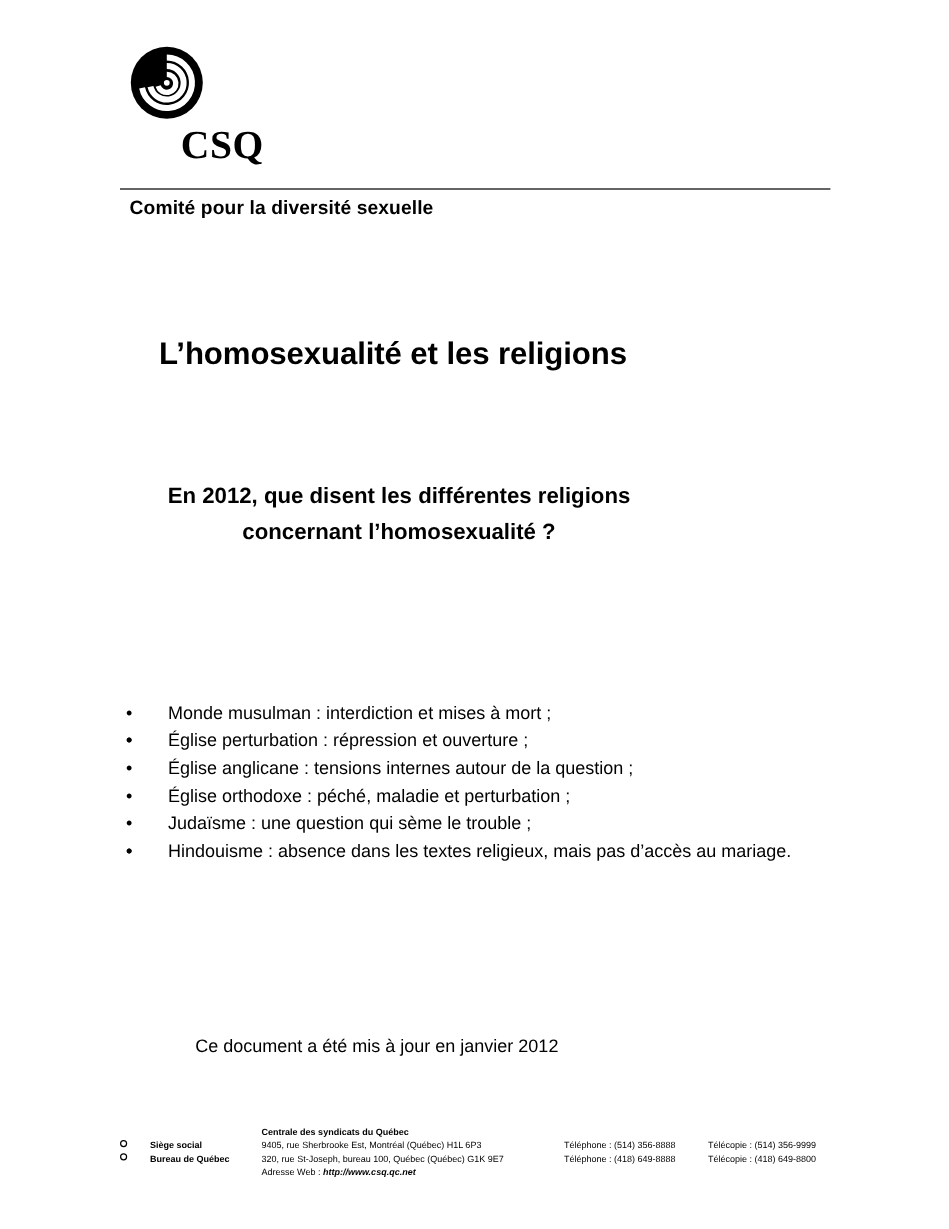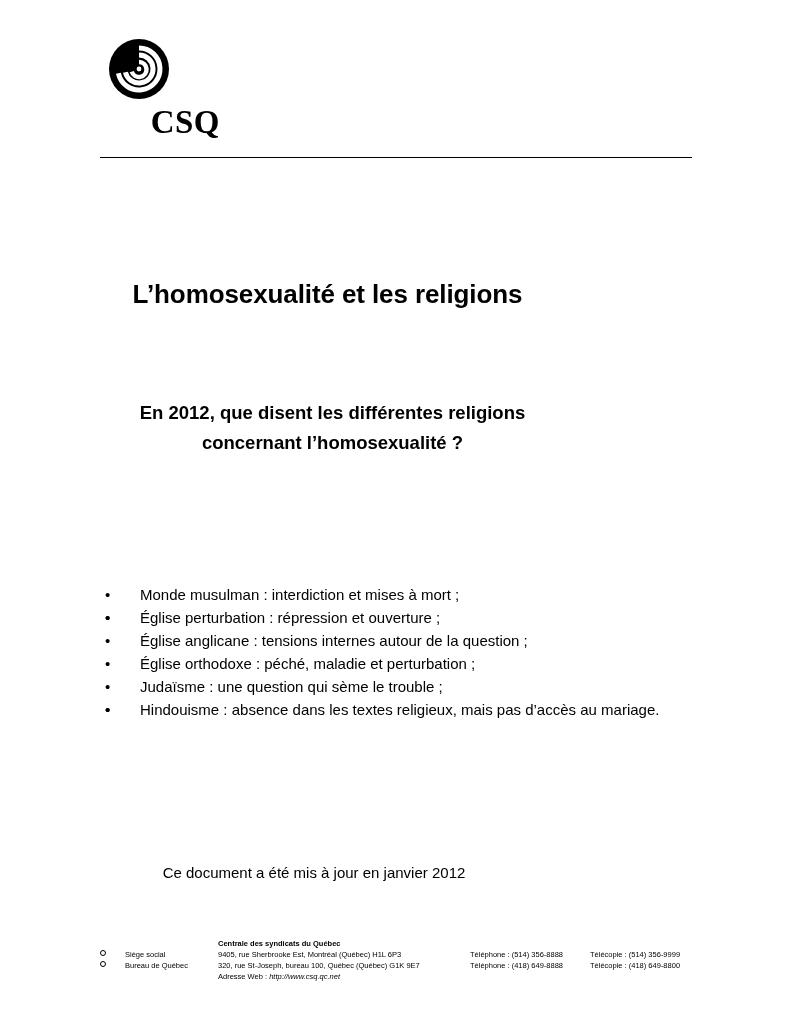--- a/index.html
+++ b/index.html
@@ -153,21 +153,21 @@
     width: 6px;
     height: 6px;
     border: 1px solid #000;
     border-radius: 50%;
     box-sizing: border-box;
   }
   .footer-label {
     position: absolute;
     left: 25px;
     top: 0;
-    font-weight: normal;
+    font-weight: bold;
     white-space: nowrap;
   }
   .footer-addr {
     position: absolute;
     left: 118px;
     top: 0;
     white-space: nowrap;
   }
   .footer-phone {
     position: absolute;
@@ -182,20 +182,21 @@
     white-space: nowrap;
   }
   .footer-web {
     position: absolute;
     left: 118px;
     top: 33px;
     white-space: nowrap;
   }
   .footer-web .url {
     font-style: italic;
+    font-weight: bold;
   }
 </style>
 </head>
 <body>
 
 <div class="page">
 
   <div class="logo-block">
     <div class="logo-mark">
       <svg width="62" height="62" viewBox="0 0 62 62" aria-hidden="true">
@@ -204,20 +205,21 @@
         <path d="M31 17 a14 14 0 1 1 -13.6 17.2" fill="none" stroke="#ffffff" stroke-width="5"></path>
         <path d="M31 24 a7.5 7.5 0 1 1 -7.2 9.6" fill="none" stroke="#ffffff" stroke-width="4.5"></path>
         <circle cx="31" cy="31" r="2.4" fill="#ffffff"></circle>
       </svg>
     </div>
     <div class="logo-word">CSQ</div>
   </div>
 
   <div class="hr-top"></div>
 
+  <div class="committee">Comité pour la diversité sexuelle</div>
 
   <h1 class="main-title">L’homosexualité et les religions</h1>
 
   <div class="subtitle">
     <div>En 2012, que disent les différentes religions</div>
     <div>concernant l’homosexualité ?</div>
   </div>
 
   <ul class="bullet-list">
     <li>

